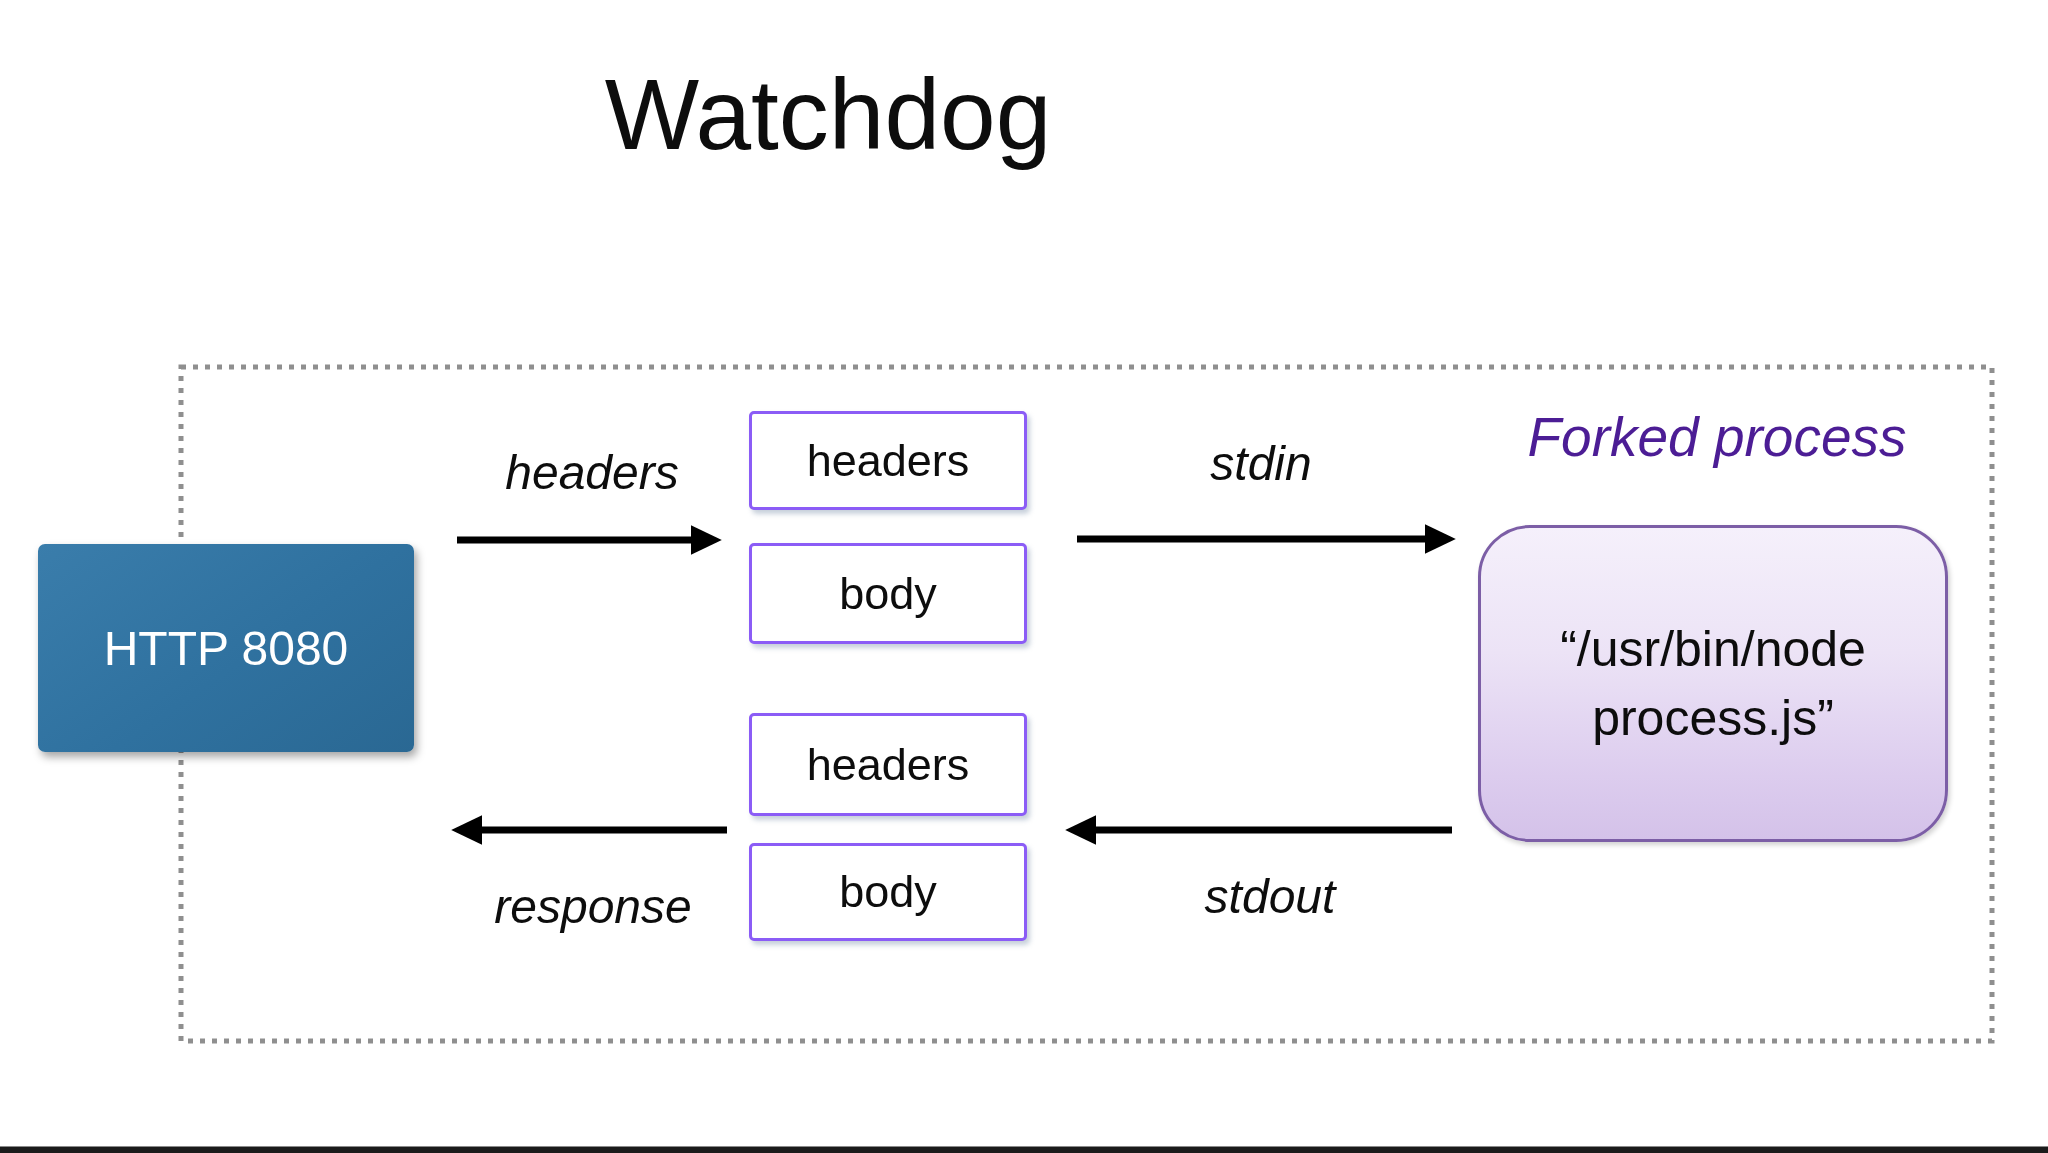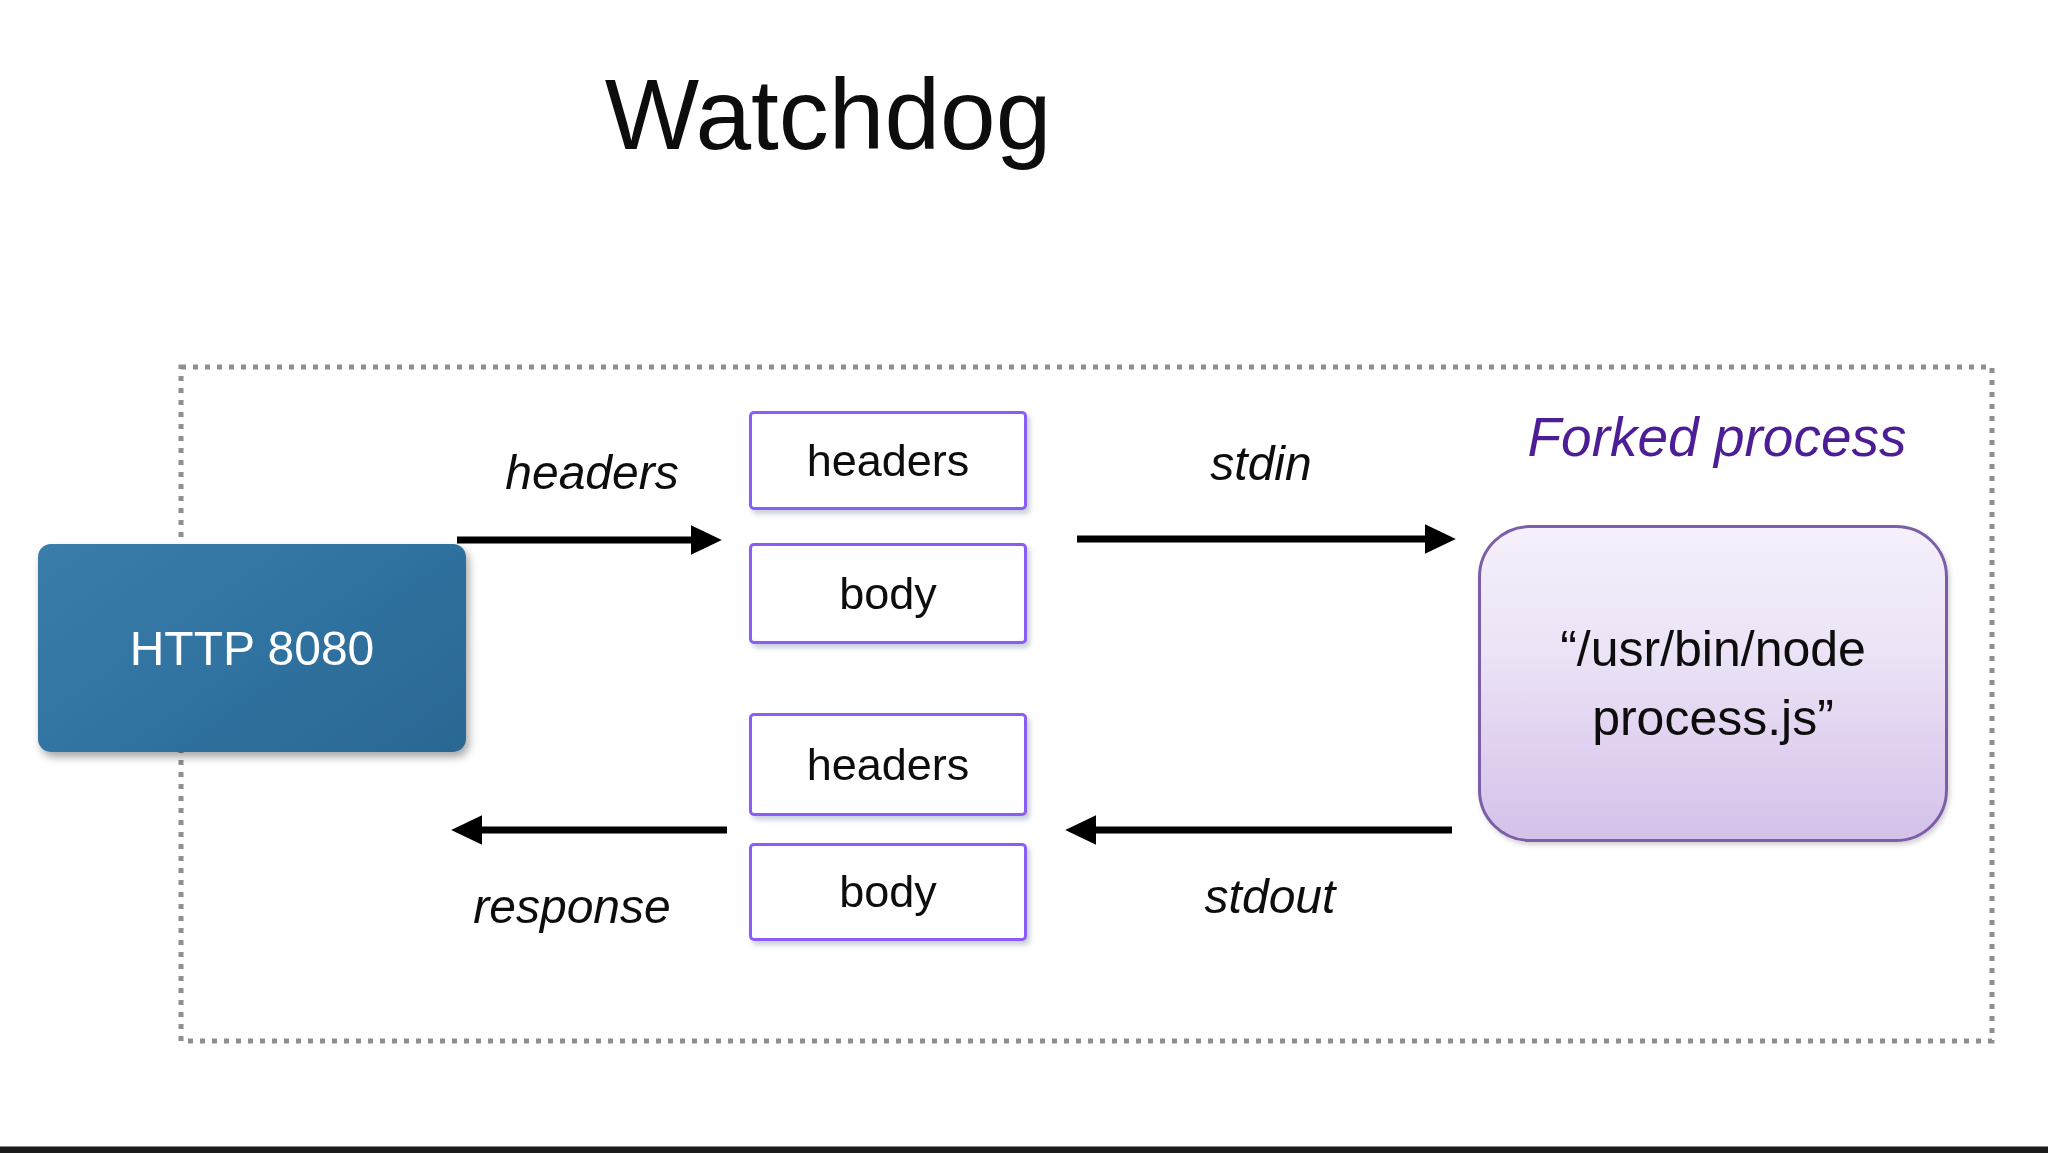--- a/index.html
+++ b/index.html
@@ -31,23 +31,23 @@
     position: absolute;
     top: 0;
     left: 0;
     width: 2048px;
     height: 1153px;
   }
   .http-node {
     position: absolute;
     left: 38px;
     top: 544px;
-    width: 428px;
+    width: 376px;
     height: 208px;
-    border-radius: 13px;
+    border-radius: 7px;
     background: linear-gradient(145deg, #3a7dab 0%, #2f719f 55%, #2a6893 100%);
     box-shadow: 3px 5px 8px rgba(0,0,0,0.35);
     display: flex;
     align-items: center;
     justify-content: center;
     color: #ffffff;
     font-size: 48px;
   }
   .pipe-box {
     position: absolute;
@@ -71,21 +71,21 @@
   .flow-label {
     position: absolute;
     transform: translate(-50%, -50%);
     white-space: nowrap;
     font-style: italic;
     font-size: 48px;
     color: #0d0d0d;
   }
   .lbl-request  { left: 592px;  top: 472px; }
   .lbl-stdin    { left: 1261px; top: 463px; }
-  .lbl-response { left: 572px;  top: 906px; }
+  .lbl-response { left: 593px;  top: 906px; }
   .lbl-stdout   { left: 1270px; top: 896px; }
   .lbl-forked {
     position: absolute;
     transform: translate(-50%, -50%);
     left: 1717px;
     top: 437px;
     white-space: nowrap;
     font-style: italic;
     font-size: 55px;
     color: #4c1d95;

